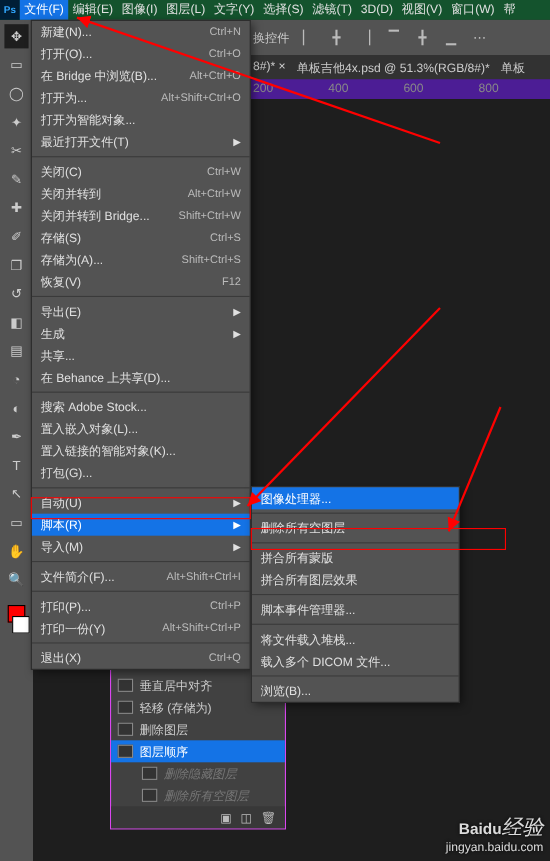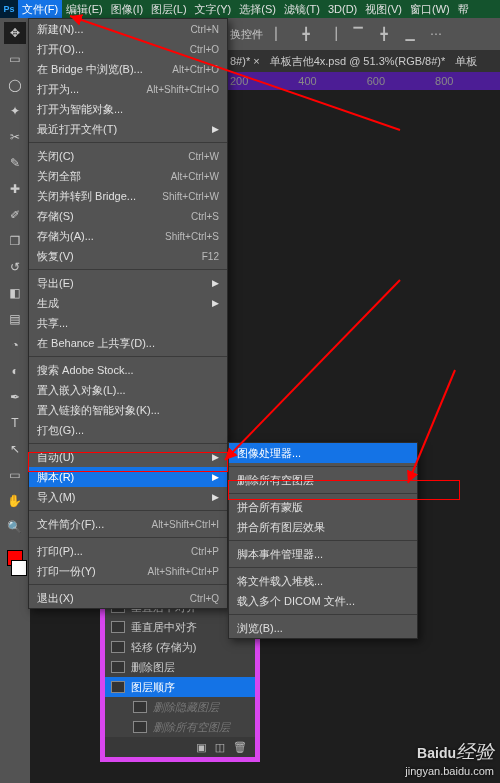--- a/index.html
+++ b/index.html
@@ -19,21 +19,21 @@
   .fg-color { width:16px; height:16px; background:#ff0000; border:1px solid #000; margin-top:8px;}
   .bg-color { width:16px; height:16px; background:#ffffff; border:1px solid #000; margin-top:-10px; margin-left:8px;}
   .dropdown { position:absolute; left:28px; top:18px; width:200px; background:#535353; border:1px solid #2a2a2a; box-shadow:3px 3px 8px rgba(0,0,0,.5); z-index:100; }
   .dropdown .row { display:flex; align-items:center; height:20px; padding:0 8px; color:#e0e0e0; font-size:11px; }
   .dropdown .row.highlight { background:#1473e6; color:#fff; }
   .dropdown .label { flex:1; white-space:nowrap; overflow:hidden; }
   .dropdown .shortcut { color:#bbb; font-size:10px; margin-left:10px; }
   .dropdown .arrow { margin-left:auto; font-size:9px; }
   .dropdown .sep { height:1px; background:#3a3a3a; margin:3px 0; }
   .submenu { position:absolute; left:228px; top:440px; width:180px; background:#535353; border:1px solid #2a2a2a; box-shadow:3px 3px 8px rgba(0,0,0,.5); z-index:101; }
-  .history-panel { position:absolute; left:100px; top:572px; width:160px; background:#414141; border:5px solid #d946ef; z-index:50; }
+  .history-panel { position:absolute; left:100px; top:572px; width:160px; background:#414141; border:1px solid #d946ef; z-index:50; }
   .history-panel .row { display:flex; align-items:center; height:20px; padding:0 6px; color:#ccc; font-size:10px; gap:6px; }
   .history-panel .row.sel { background:#1473e6; color:#fff; }
   .history-panel .row.dim { color:#777; font-style:italic;padding-left:28px; }
   .history-panel .ico { width:14px; height:12px; border:1px solid #888; background:#333; }
   .history-panel .footer { height:20px; background:#383838; display:flex; justify-content:flex-end; align-items:center; gap:8px; padding:0 8px; color:#bbb;}
   .annotation-arrow { position:absolute; pointer-events:none; z-index:200; }
   .red-box-1 { position:absolute; left:28px; top:452px; width:200px; height:20px; border:1px solid #ff0000; z-index:150; pointer-events:none;}
   .red-box-2 { position:absolute; left:228px; top:480px; width:232px; height:20px; border:1px solid #ff0000; z-index:150; pointer-events:none;}
   .watermark { position:absolute; right:6px; bottom:6px; color:rgba(255,255,255,.85); font-size:10px; text-align:right; z-index:300; text-shadow:0 0 3px #000;}
   .watermark .big { font-size:14px; font-weight:bold; }
@@ -132,21 +132,21 @@
     <div class="row">
       <span class="label">最近打开文件(T)</span>
       <span class="arrow">▶</span>
     </div>
     <div class="sep"></div>
     <div class="row">
       <span class="label">关闭(C)</span>
       <span class="shortcut">Ctrl+W</span>
     </div>
     <div class="row">
-      <span class="label">关闭全部</span>
+      <span class="label">关闭并转到</span>
       <span class="shortcut">Alt+Ctrl+W</span>
     </div>
     <div class="row">
       <span class="label">关闭并转到 Bridge...</span>
       <span class="shortcut">Shift+Ctrl+W</span>
     </div>
     <div class="row">
       <span class="label">存储(S)</span>
       <span class="shortcut">Ctrl+S</span>
     </div>

